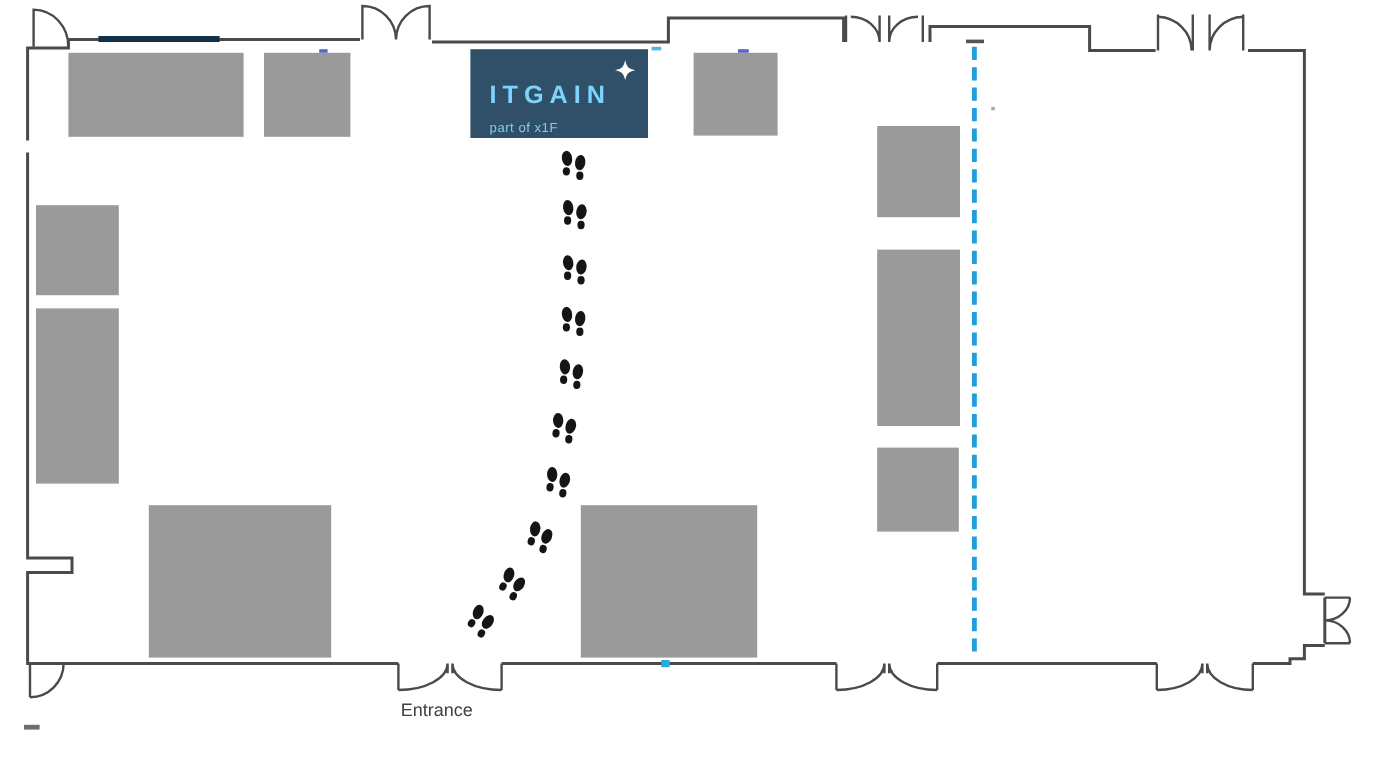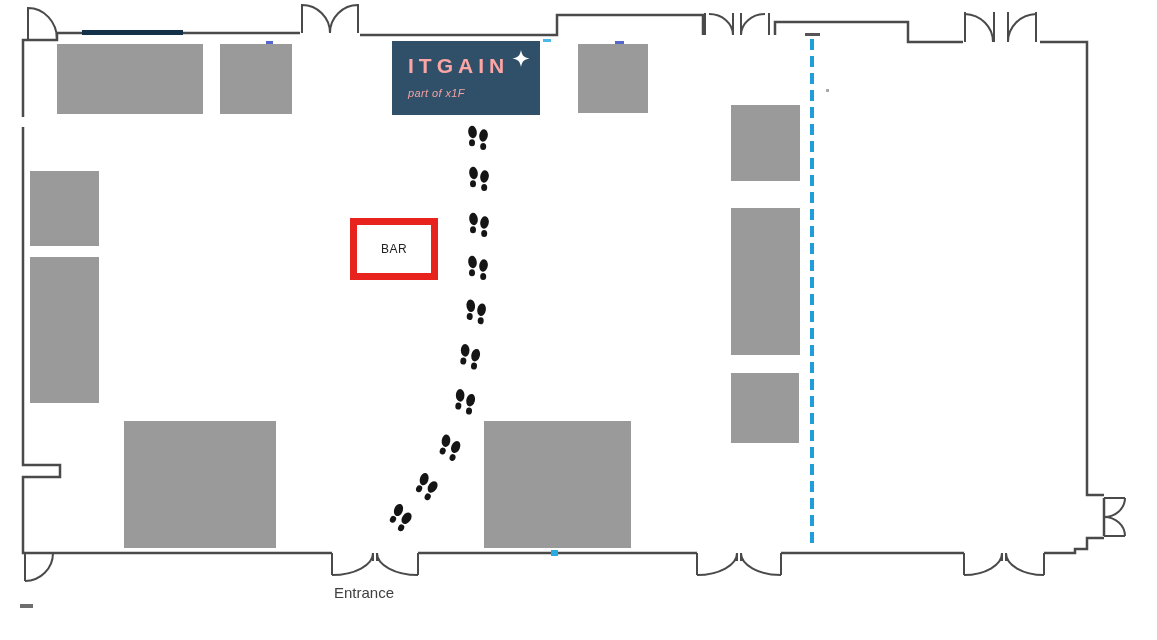--- a/index.html
+++ b/index.html
@@ -7,37 +7,36 @@
     position:relative;
     width:1157px;height:640px;
     background:#ffffff;
     overflow:hidden;
     font-family:"Liberation Sans", sans-serif;
   }
   #plan-svg{position:absolute;left:0;top:0;z-index:1;}
   .overlay{position:absolute;z-index:2;box-sizing:border-box;}
   
   #itgain-box{
-    color:#fca5a5;
-    padding:13px 14px 0 16px;
+    color:#7dd3fc;
+    padding:27px 14px 0 16px;
   }
   #itgain-title{
     font-size:21px;
     font-weight:700;
     letter-spacing:5px;
     line-height:1.1;
     white-space:nowrap;
   }
   #itgain-star{position:absolute;top:9px;right:10px;}
   #itgain-tagline{
     margin-top:10px;
     font-size:11px;
     letter-spacing:0.4px;
     opacity:0.96;
-    font-style:italic;
   }
   
   #bar-box{
     background:#ffffff;
     display:flex;align-items:center;justify-content:center;
   }
   #bar-label{
     font-size:12px;
     color:#222222;
     letter-spacing:0.5px;
@@ -174,19 +173,16 @@
   </svg>
 
   <div id="itgain-box" class="overlay" style="left: 392px; top: 41px; width: 148px; height: 74px; background: rgb(47, 80, 104);">
     <div id="itgain-title">ITGAIN</div>
     <svg id="itgain-star" width="18" height="17" viewBox="0 0 17 16">
       <path fill="#ffffff" d="M8.5 0 C9.6 5.4 11.1 6.9 16.5 8 C11.1 9.1 9.6 10.6 8.5 16 C7.4 10.6 5.9 9.1 0.5 8 C5.9 6.9 7.4 5.4 8.5 0 Z"></path>
     </svg>
     <div id="itgain-tagline">part of x1F</div>
   </div>
 
-  <div id="bar-box" class="overlay" style="left: 350px; top: 218px; width: 88px; height: 62px; border: 7px solid rgb(232, 35, 29);">
-    <span id="bar-label">BAR</span>
-  </div>
 
   <div id="entrance-label" class="overlay" style="left: 334px; top: 584px;">Entrance</div>
 
 </div>
 
 </body></html>

